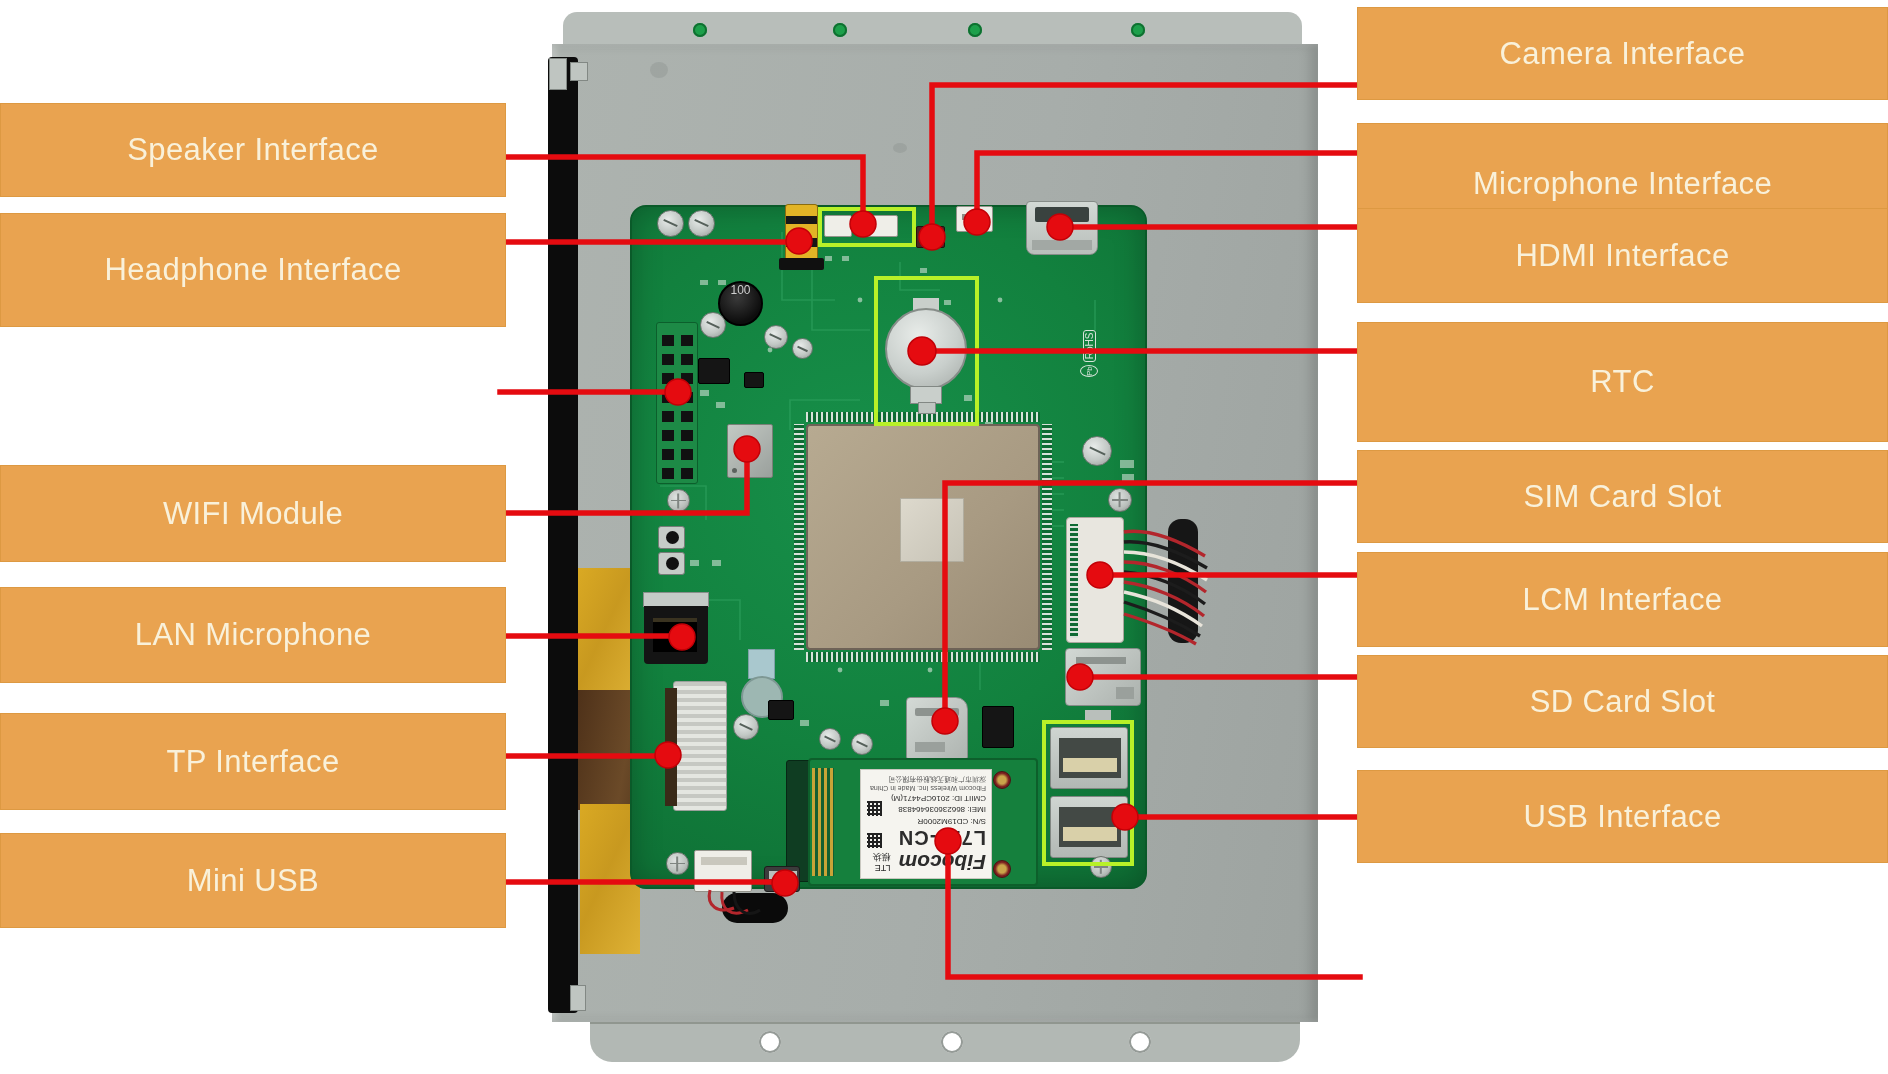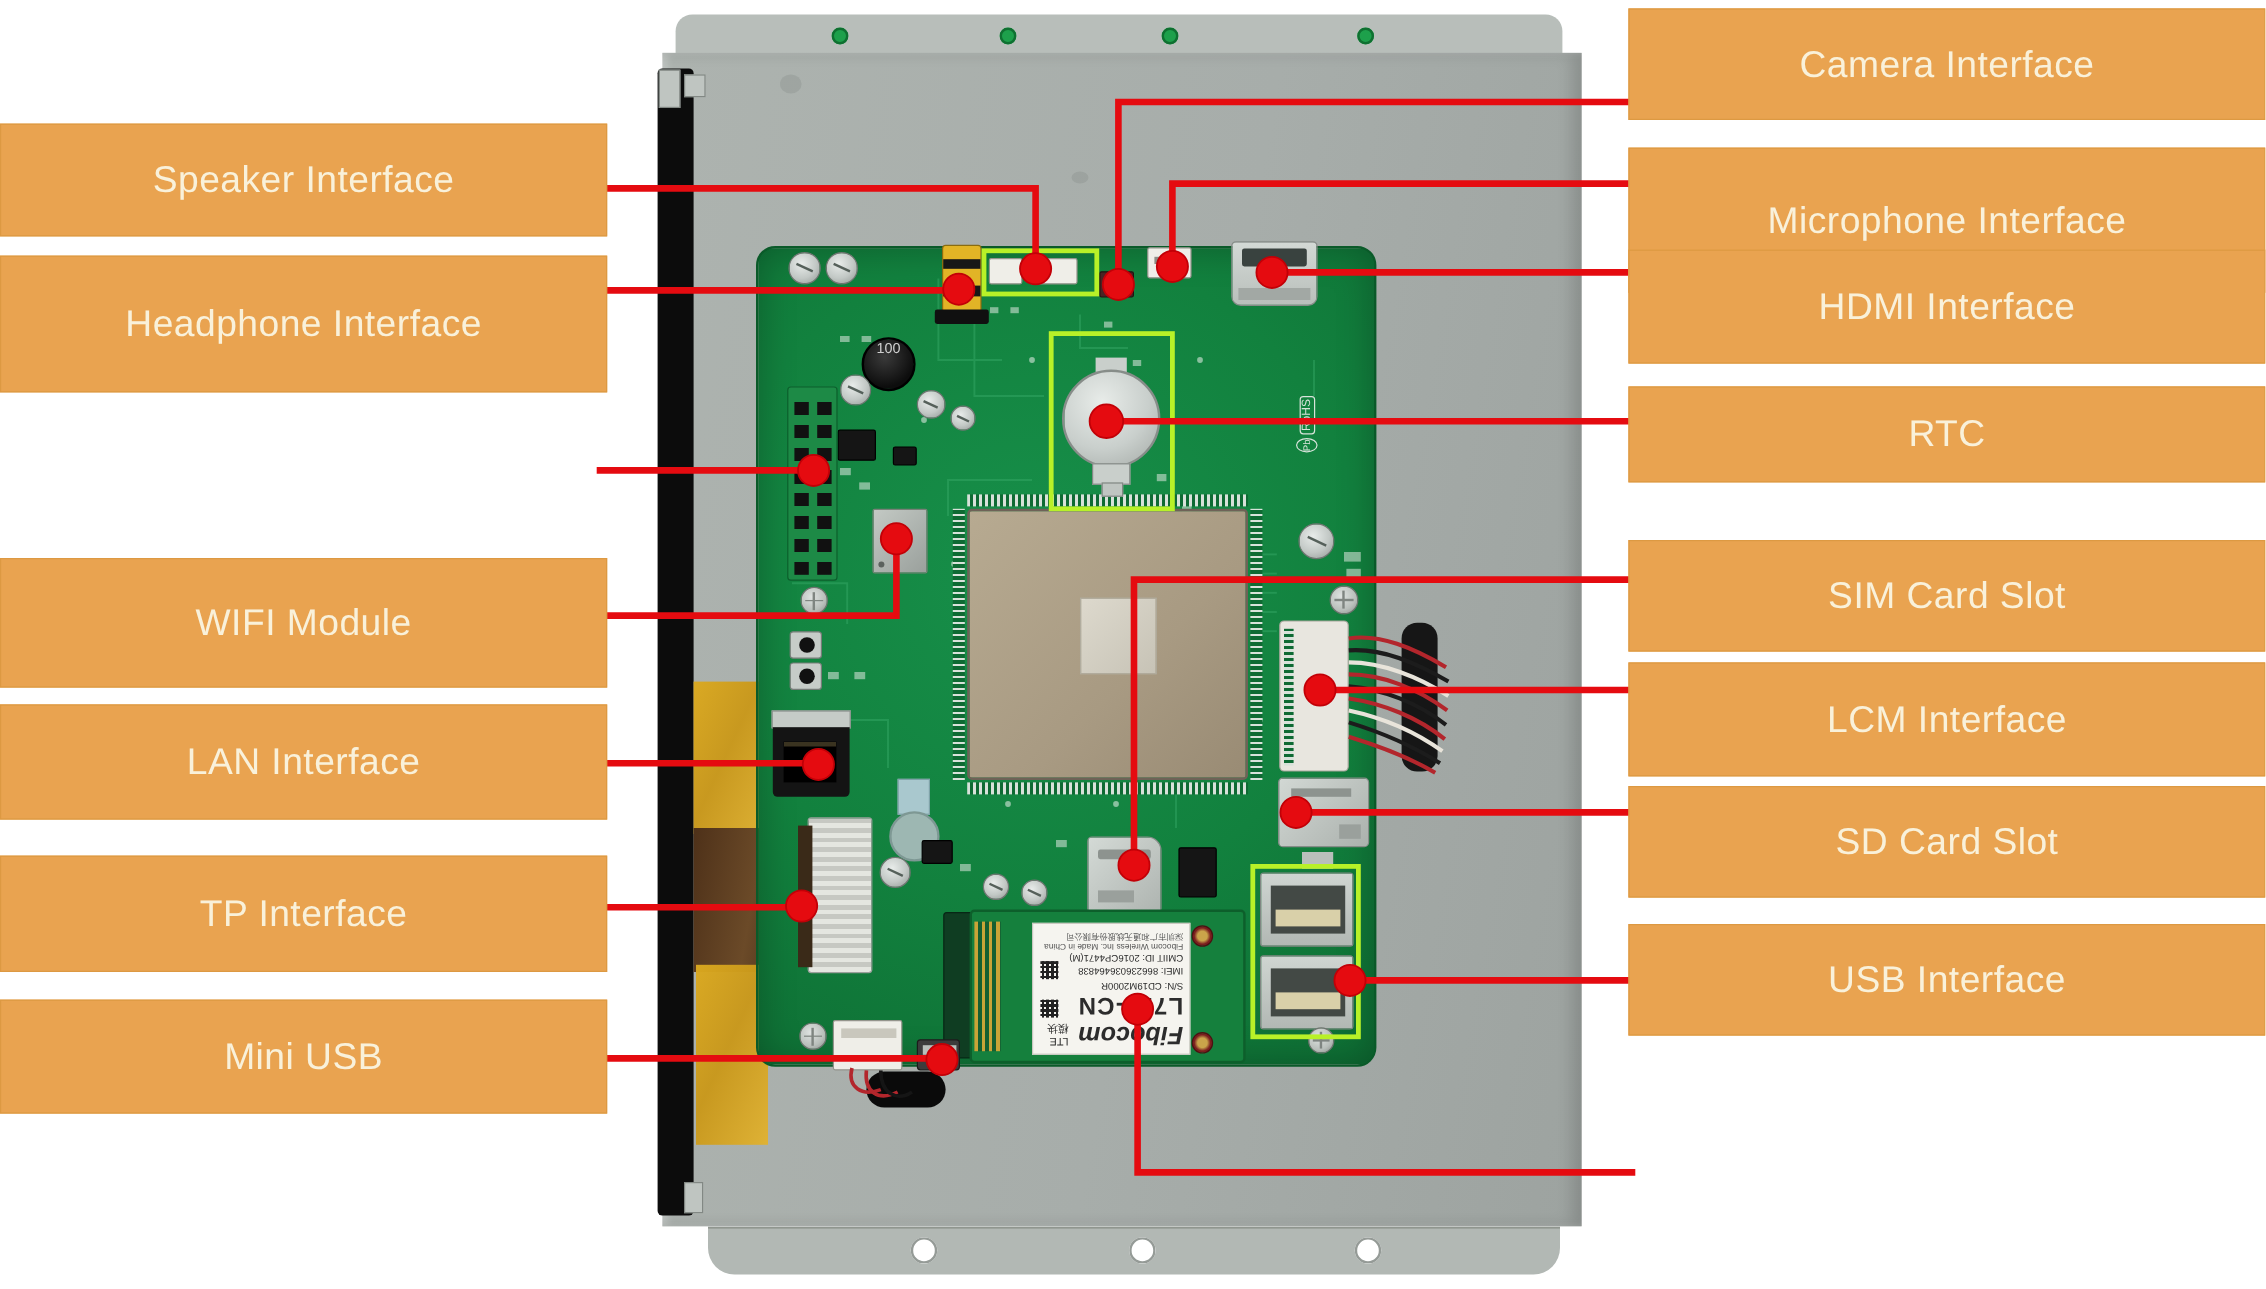--- a/index.html
+++ b/index.html
@@ -336,43 +336,43 @@
       <circle cx="948" cy="841" r="13"></circle>
     </g>
   </svg>
 
   <div class="lbl left z9" style="top:103px;height:94px;">
       <span>Speaker Interface</span>
     </div>
   <div class="lbl left z9" style="top:213px;height:114px;">
       <span>Headphone Interface</span>
     </div>
-  <div class="lbl left z9" style="top:465px;height:108px;">
+  <div class="lbl left z9" style="top:465px;height:97px;">
       <span>WIFI Module</span>
     </div>
   <div class="lbl left z9" style="top:587px;height:96px;">
-      <span>LAN Interface</span>
+      <span>LAN Microphone</span>
     </div>
   <div class="lbl left z9" style="top:713px;height:97px;">
       <span>TP Interface</span>
     </div>
   <div class="lbl left z9" style="top:833px;height:95px;">
       <span>Mini USB</span>
     </div>
 
   <div class="lbl right z9" style="top:7px;height:93px;">
       <span>Camera Interface</span>
     </div>
   <div class="lbl right z9" style="top:123px;height:121px;">
       <span>Microphone Interface</span>
     </div>
   <div class="lbl right z9" style="top:208px;height:95px;">
       <span>HDMI Interface</span>
     </div>
-  <div class="lbl right z9" style="top:322px;height:80px;">
+  <div class="lbl right z9" style="top:322px;height:120px;">
       <span>RTC</span>
     </div>
   <div class="lbl right z9" style="top:450px;height:93px;">
       <span>SIM Card Slot</span>
     </div>
   <div class="lbl right z9" style="top:552px;height:95px;">
       <span>LCM Interface</span>
     </div>
   <div class="lbl right z9" style="top:655px;height:93px;">
       <span>SD Card Slot</span>

